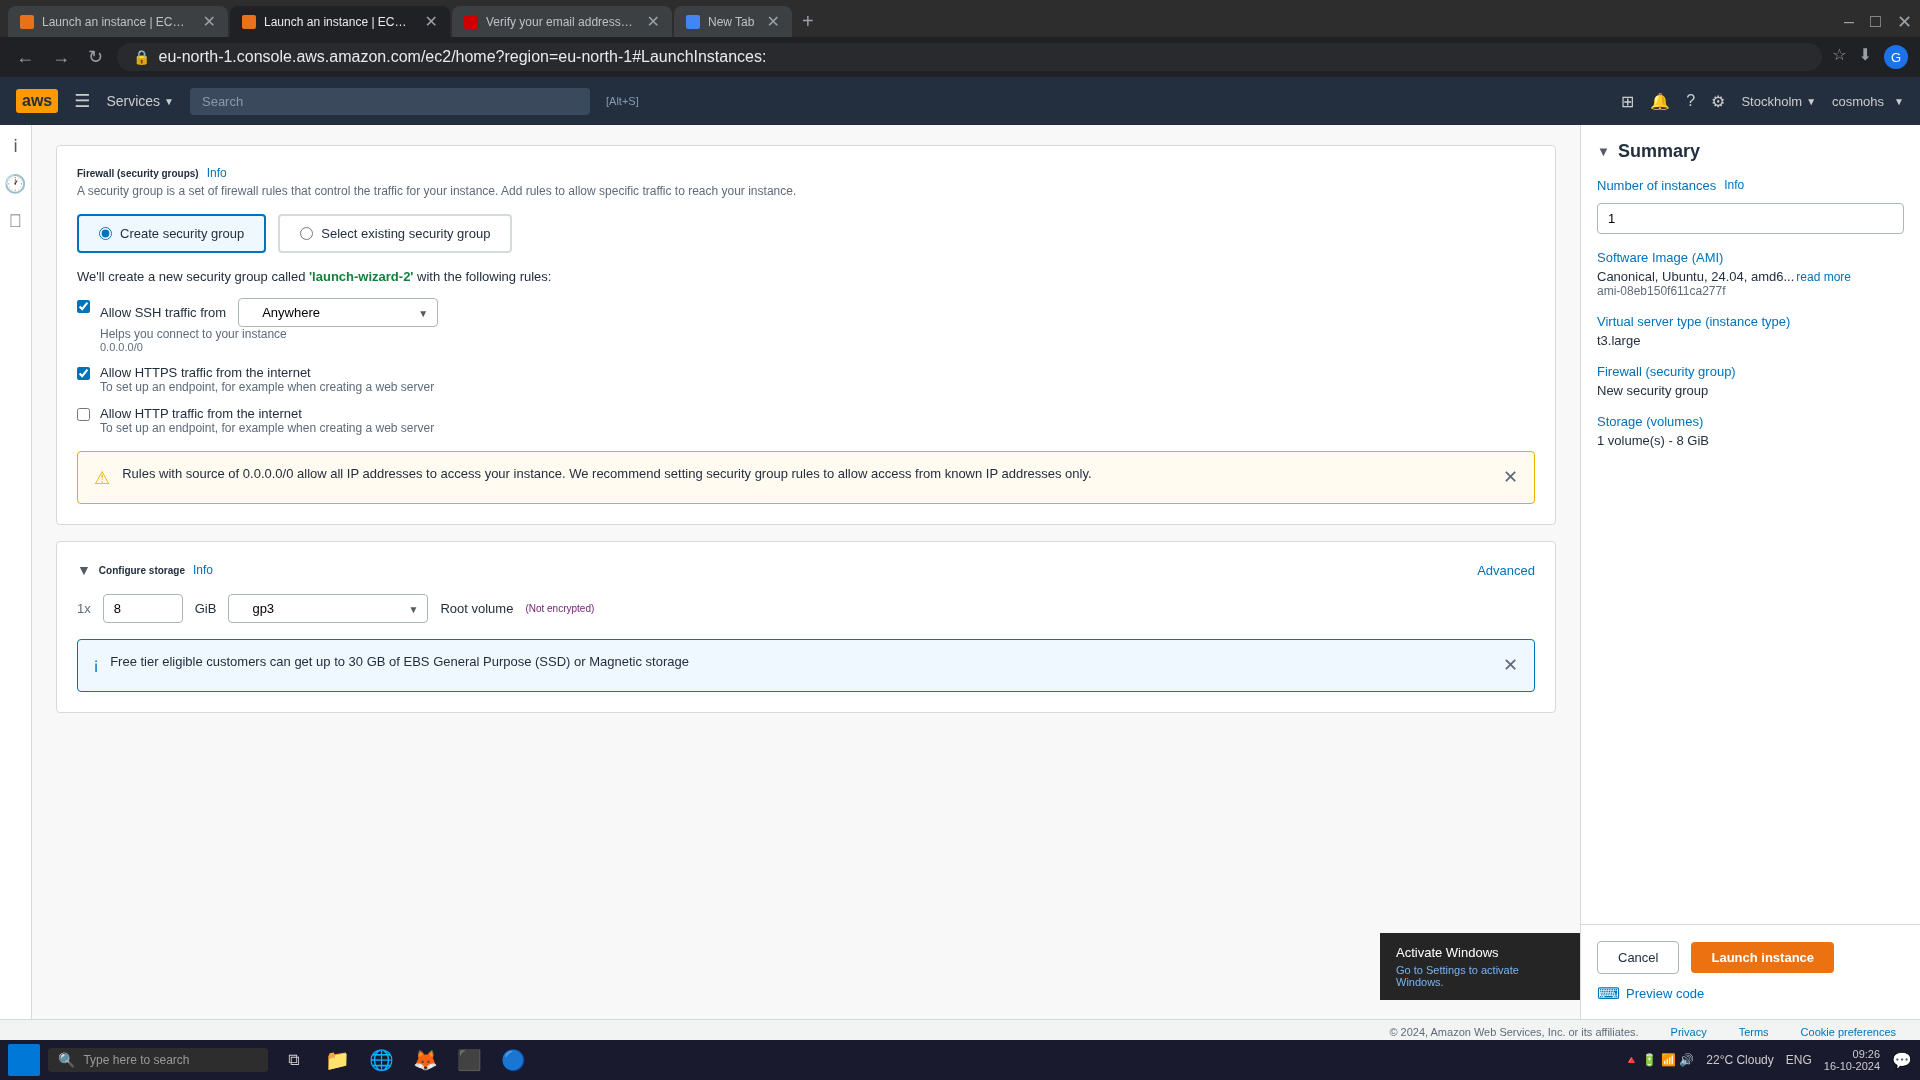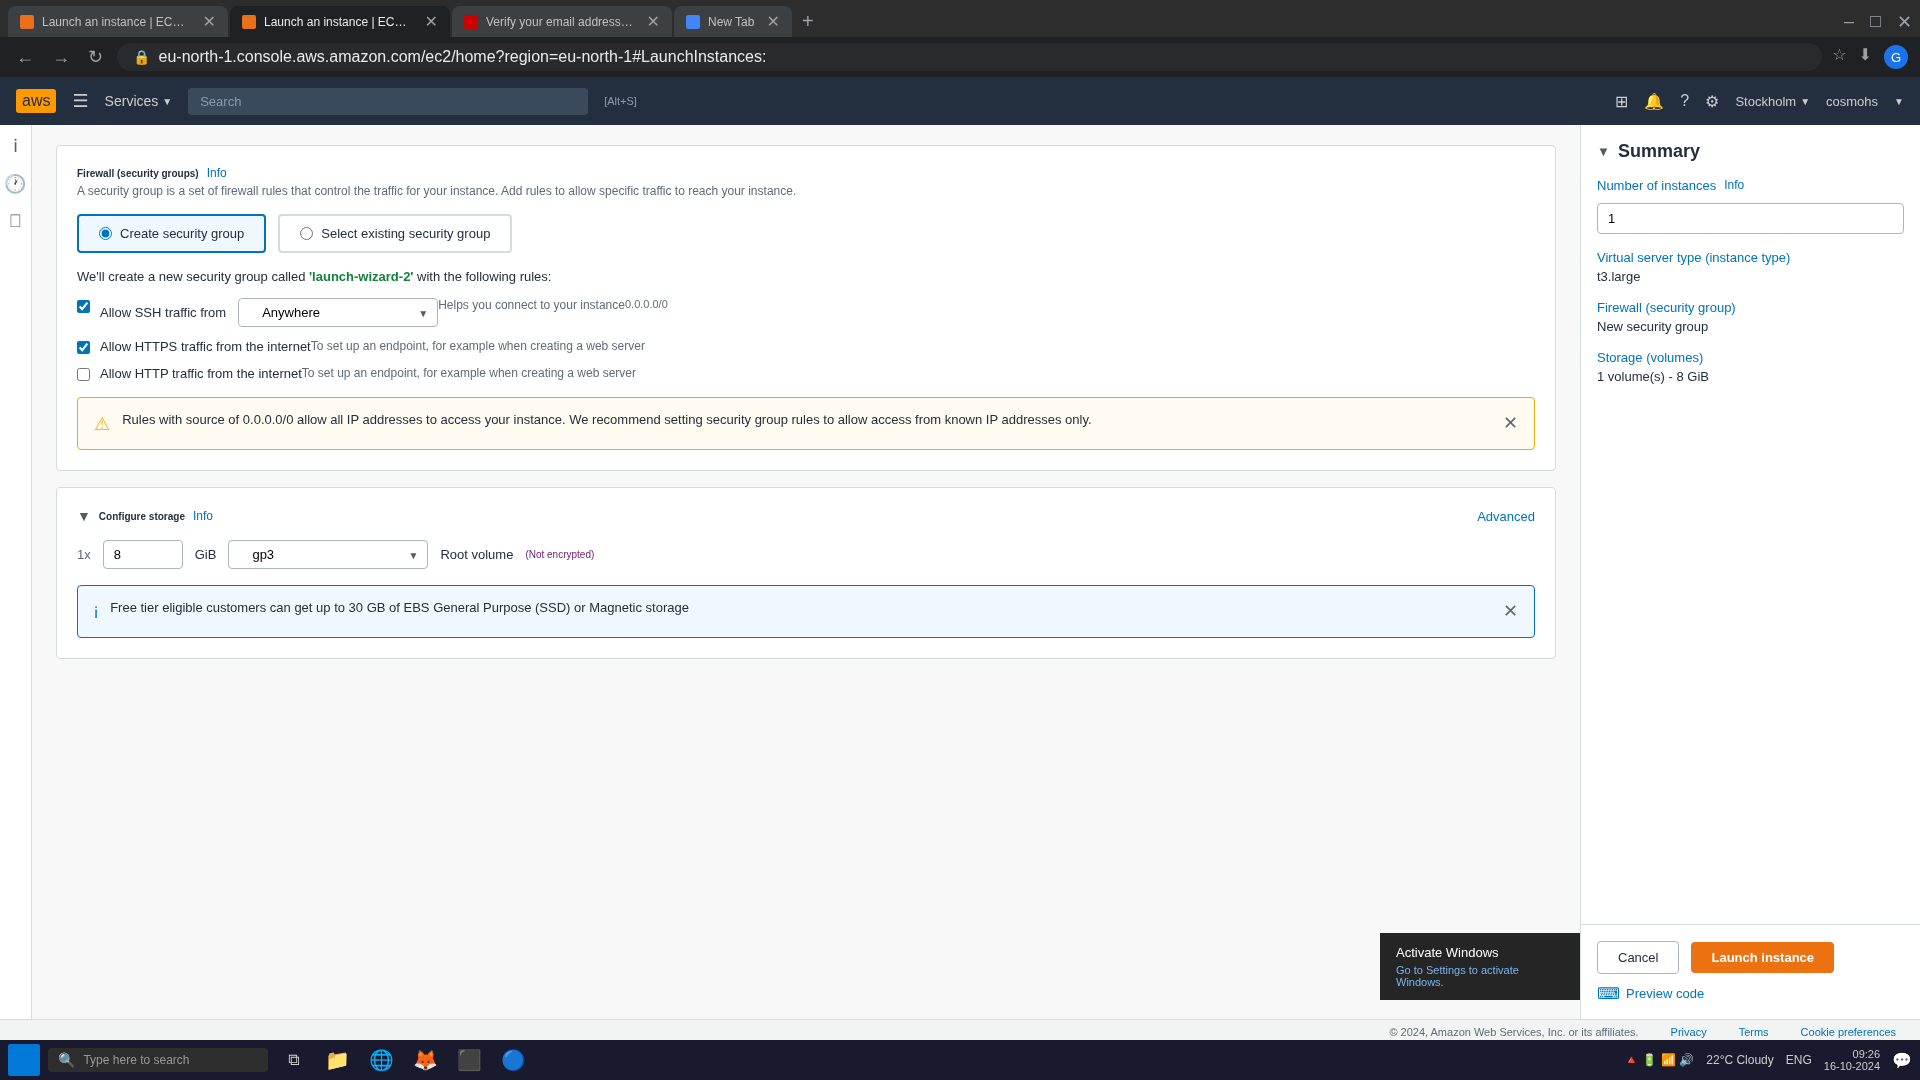--- a/index.html
+++ b/index.html
@@ -17,28 +17,28 @@
 
     .address-bar-row { display: flex; align-items: center; background: #202124; padding: 6px 12px; gap: 10px; }
     .nav-btn { color: #9aa0a6; font-size: 18px; cursor: pointer; padding: 2px 4px; }
     .address-bar { flex: 1; background: #292a2d; border-radius: 20px; color: #e8eaed; padding: 5px 16px; font-size: 13px; display: flex; align-items: center; gap: 8px; }
     .address-bar .lock-icon { color: #9aa0a6; font-size: 14px; }
     .address-bar .url-text { color: #e8eaed; font-size: 16px; }
     .address-actions { display: flex; gap: 12px; color: #9aa0a6; font-size: 16px; }
 
     
     .aws-nav { background: #232f3e; color: white; display: flex; align-items: center; padding: 0 16px; height: 48px; gap: 16px; }
-    .aws-logo { background: #ff9900; color: #232f3e; font-weight: normal; font-size: 16px; padding: 3px 6px; border-radius: 3px; }
+    .aws-logo { background: #ff9900; color: #232f3e; font-weight: bold; font-size: 16px; padding: 3px 6px; border-radius: 3px; }
     .aws-nav-services { color: #ccc; font-size: 14px; cursor: pointer; display: flex; align-items: center; gap: 4px; }
     .aws-search { flex: 1; max-width: 400px; }
     .aws-search input { width: 100%; background: #3a4a5c; border: none; color: white; padding: 6px 12px; border-radius: 4px; font-size: 13px; outline: none; }
     .aws-search input::placeholder { color: #8a9bb0; }
     .aws-nav-right { margin-left: auto; display: flex; align-items: center; gap: 16px; color: #ccc; }
     .aws-nav-right .region { display: flex; align-items: center; gap: 4px; font-size: 13px; cursor: pointer; }
-    .aws-nav-right .user { display: flex; align-items: center; gap: 16px; font-size: 13px; cursor: pointer; }
+    .aws-nav-right .user { display: flex; align-items: center; gap: 10px; font-size: 13px; cursor: pointer; }
 
     
     .main-layout { display: flex; height: calc(1080px - 48px - 56px - 48px - 34px); overflow: hidden; }
     
     
     .sidebar-icons { width: 32px; background: #fff; border-right: 1px solid #d5dbdb; display: flex; flex-direction: column; align-items: center; padding-top: 8px; gap: 16px; }
     .sidebar-icon { color: #545b64; font-size: 18px; cursor: pointer; }
 
     
     .content-area { flex: 1; overflow-y: auto; padding: 20px 24px; background: #f8f8f8; }
@@ -53,21 +53,21 @@
     
     .radio-group { display: flex; gap: 12px; margin-bottom: 16px; }
     .radio-option { border: 2px solid #d5dbdb; border-radius: 4px; padding: 10px 20px; cursor: pointer; display: flex; align-items: center; gap: 8px; font-size: 13px; font-weight: 500; }
     .radio-option.selected { border-color: #0073bb; background: #f0f8ff; }
     .radio-option input[type="radio"] { accent-color: #0073bb; }
 
     
     .checkbox-group { display: flex; flex-direction: column; gap: 12px; margin-bottom: 16px; }
     .checkbox-item { display: flex; align-items: flex-start; gap: 10px; }
     .checkbox-item input[type="checkbox"] { margin-top: 2px; accent-color: #0073bb; }
-    .checkbox-label { display: flex; }
+    .checkbox-label { display: flex; flex-direction: column; }
     .checkbox-main { font-size: 13px; font-weight: 500; }
     .checkbox-sub { font-size: 12px; color: #5f6b7a; }
 
     
     .ssh-row { display: flex; align-items: center; gap: 12px; }
     .dropdown-select { border: 1px solid #aab7b8; border-radius: 4px; padding: 6px 30px 6px 23px; background: white; font-size: 13px; appearance: none; -webkit-appearance: none; position: relative; cursor: pointer; min-width: 200px; }
     .dropdown-wrapper { position: relative; display: inline-block; }
     .dropdown-wrapper::after { content: '▼'; position: absolute; right: 10px; top: 50%; transform: translateY(-50%); font-size: 10px; color: #545b64; pointer-events: none; }
 
     
@@ -335,20 +335,27 @@
       <div class="summary-field">
         <div style="display:flex;align-items:flex-start;gap:8px;margin-bottom:6px;">
           <span class="summary-label">Number of instances</span>
           <a class="info-link">Info</a>
         </div>
         <input type="text" class="instances-input" value="1" style="">
       </div>
 
       <div class="summary-scroll-area">
 
+        <div class="summary-field">
+          <div class="summary-label">Software Image (AMI)</div>
+          <div class="summary-value">
+            <span>Canonical, Ubuntu, 24.04, amd6...</span><a class="info-link" style="margin-left:2px;">read more</a>
+          </div>
+          <div style="font-size:12px;color:#5f6b7a;">ami-08eb150f611ca277f</div>
+        </div>
 
         <div class="summary-field">
           <div class="summary-label">Virtual server type (instance type)</div>
           <div class="summary-value">t3.large</div>
         </div>
 
         <div class="summary-field">
           <div class="summary-label">Firewall (security group)</div>
           <div class="summary-value">New security group</div>
         </div>

